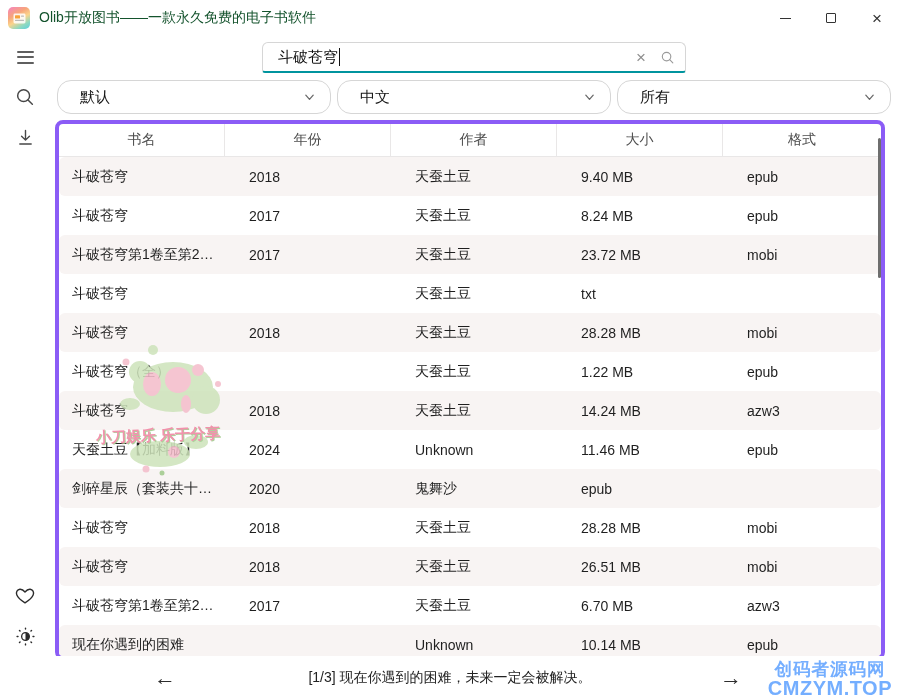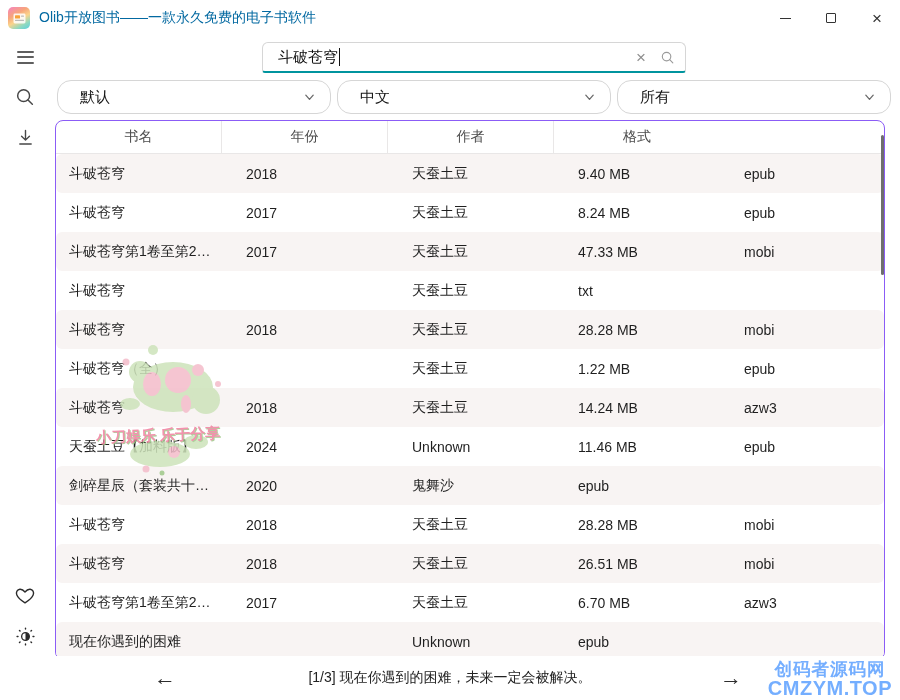--- a/index.html
+++ b/index.html
@@ -7,21 +7,21 @@
   body {
     font-family:"Liberation Sans","DejaVu Sans",sans-serif;
     background:#ffffff; color:#1f1f1f; position:relative;
   }
   
   .titlebar { position:absolute; top:0; left:0; right:0; height:36px;
     display:flex; align-items:center; padding-left:8px; background:#fff; }
   .app-icon { width:22px; height:22px; border-radius:5px; margin-right:9px;
     background:linear-gradient(150deg,#f583c0 0%,#f7a57b 34%,#fbd48b 55%,#8fd9c0 78%,#59cfe0 100%);
     display:flex; align-items:center; justify-content:center; }
-  .title-text { font-size:14px; color:#0369a1; }
+  .title-text { font-size:14px; color:#14532d; }
   .win-controls { margin-left:auto; display:flex; height:36px; }
   .win-btn { width:46px; height:36px; display:flex; align-items:center; justify-content:center;
     color:#333; cursor:default; }
   .min-glyph { width:11px; height:0; border-top:1.4px solid #333; display:block; }
   .max-glyph { width:10px; height:10px; border:1.2px solid #333; border-radius:1px; display:block; }
   .close-glyph { font-size:17px; line-height:1; color:#333; }
   
   .sidebar { position:absolute; top:36px; left:0; bottom:0; width:50px;
     display:flex; flex-direction:column; align-items:center; padding:9px 0 12px 0; }
   .side-icon { width:24px; height:24px; display:flex; align-items:center; justify-content:center;
@@ -40,21 +40,21 @@
   .search-actions { margin-left:auto; display:flex; align-items:center; gap:14px; }
   .clear-btn { font-size:17px; color:#8f8f8f; line-height:1; cursor:default; }
   
   .filters { position:absolute; left:57px; top:80px; display:flex; gap:6px; }
   .dropdown { width:274px; height:34px; border:1px solid #d6d6d6; border-radius:14px;
     display:flex; align-items:center; padding:0 14px 0 22px; background:#fff; }
   .dropdown .dd-label { font-size:15px; color:#161616; }
   .dropdown .chev { margin-left:auto; }
   
   .table { position:absolute; left:55px; top:120px; width:830px; height:540px;
-    border:1px solid #8b5cf6; border-radius:8px; background:#fff; overflow:hidden; }
+    border:4px solid #8b5cf6; border-radius:8px; background:#fff; overflow:hidden; }
   .thead { display:grid; grid-template-columns:166px 166px 166px 166px 1fr; height:33px;
     border-bottom:1px solid #e9e7e7; }
   .th { display:flex; align-items:center; justify-content:center; font-size:14px; color:#4d4d4d;
     border-right:1px solid #e9e7e7; }
   .th:last-child { border-right:none; }
   .trow { display:grid; grid-template-columns:166px 166px 166px 166px 1fr; height:39px;
     align-items:center; border-radius:6px; }
   .trow.shaded { background:#f8f4f3; }
   .td { font-size:14px; color:#1f1f1f; white-space:nowrap; overflow:hidden; padding-left:24px; }
   .td.c-name { padding-left:13px; }
@@ -184,20 +184,21 @@
       <polyline points="3,4.5 7,9 11,4.5" fill="none" stroke="#6a6a6a" stroke-width="1.4" stroke-linecap="round" stroke-linejoin="round"></polyline>
     </svg>
   </div>
 </div>
 
 <div class="table">
   <div class="thead">
     <div class="th">书名</div>
     <div class="th">年份</div>
     <div class="th">作者</div>
+    <div class="th">大小</div>
     <div class="th">格式</div>
   </div>
   <div>
       <div class="trow shaded">
     <div class="td c-name">斗破苍穹</div>
     <div class="td">2018</div>
     <div class="td">天蚕土豆</div>
     <div class="td">9.40 MB</div>
     <div class="td">epub</div>
   </div>
@@ -205,21 +206,21 @@
     <div class="td c-name">斗破苍穹</div>
     <div class="td">2017</div>
     <div class="td">天蚕土豆</div>
     <div class="td">8.24 MB</div>
     <div class="td">epub</div>
   </div>
       <div class="trow shaded">
     <div class="td c-name">斗破苍穹第1卷至第2…</div>
     <div class="td">2017</div>
     <div class="td">天蚕土豆</div>
-    <div class="td">47.33 MB</div>
+    <div class="td">23.72 MB</div>
     <div class="td">mobi</div>
   </div>
       <div class="trow">
     <div class="td c-name">斗破苍穹</div>
     <div class="td"></div>
     <div class="td">天蚕土豆</div>
     <div class="td">txt</div>
   </div>
       <div class="trow shaded">
     <div class="td c-name">斗破苍穹</div>
@@ -273,20 +274,21 @@
     <div class="td c-name">斗破苍穹第1卷至第2…</div>
     <div class="td">2017</div>
     <div class="td">天蚕土豆</div>
     <div class="td">6.70 MB</div>
     <div class="td">azw3</div>
   </div>
       <div class="trow shaded">
     <div class="td c-name">现在你遇到的困难</div>
     <div class="td"></div>
     <div class="td">Unknown</div>
+    <div class="td">10.14 MB</div>
     <div class="td">epub</div>
   </div>
     </div>
   <div class="scroll-thumb"></div>
 </div>
 
 <svg class="stamp" viewBox="0 0 175 135">
   <g opacity="0.85">
     <ellipse cx="95" cy="45" rx="40" ry="25" fill="#cde3ba"></ellipse>
     <circle cx="62" cy="30" r="11" fill="#cde3ba"></circle>

